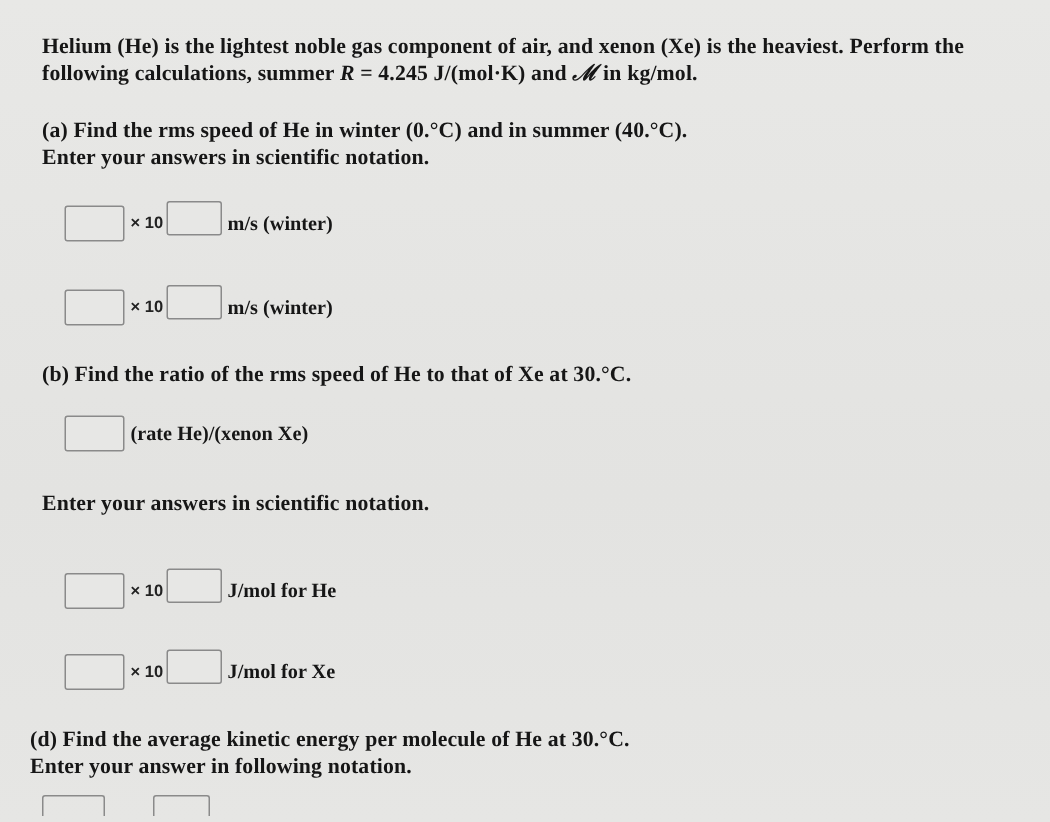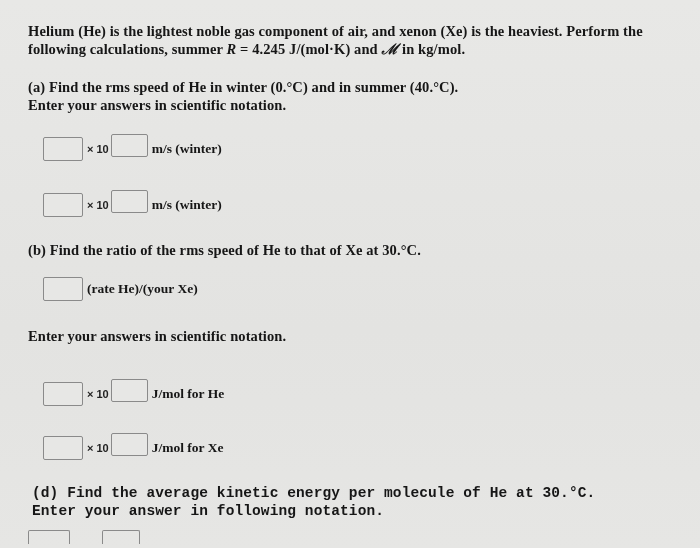--- a/index.html
+++ b/index.html
@@ -26,21 +26,21 @@
       font-weight: bold;
       font-size: 14.5px;
       line-height: 18px;
       white-space: nowrap;
       letter-spacing: 0.1px;
     }
     .intro { left: 28px; top: 22px; }
     .qa { left: 28px; top: 78px; }
     .qb { left: 28px; top: 241px; }
     .qc { left: 28px; top: 327px; }
-    .qd { left: 32px; top: 484px; font-family: Liberation Mono, monospace; }
+    .qd { left: 20px; top: 484px; }
 
     .row {
       position: absolute;
       left: 43px;
       height: 28px;
       display: flex;
       align-items: center;
     }
     .box {
       width: 40px;
@@ -113,21 +113,21 @@
     <div class="box"></div>
     <span class="times">× 10</span>
     <div class="box exp"></div>
     <span class="unit">m/s (winter)</span>
   </div>
 
   <div class="text qb">(b) Find the ratio of the rms speed of He to that of Xe at 30.°C.</div>
 
   <div class="row row3">
     <div class="box"></div>
-    <span class="unit">(rate He)/(your Xe)</span>
+    <span class="unit">(rate He)/(xenon Xe)</span>
   </div>
 
   <div class="text qc">
     <div>Enter your answers in scientific notation.</div>
   </div>
 
   <div class="row row4">
     <div class="box"></div>
     <span class="times">× 10</span>
     <div class="box exp"></div>

